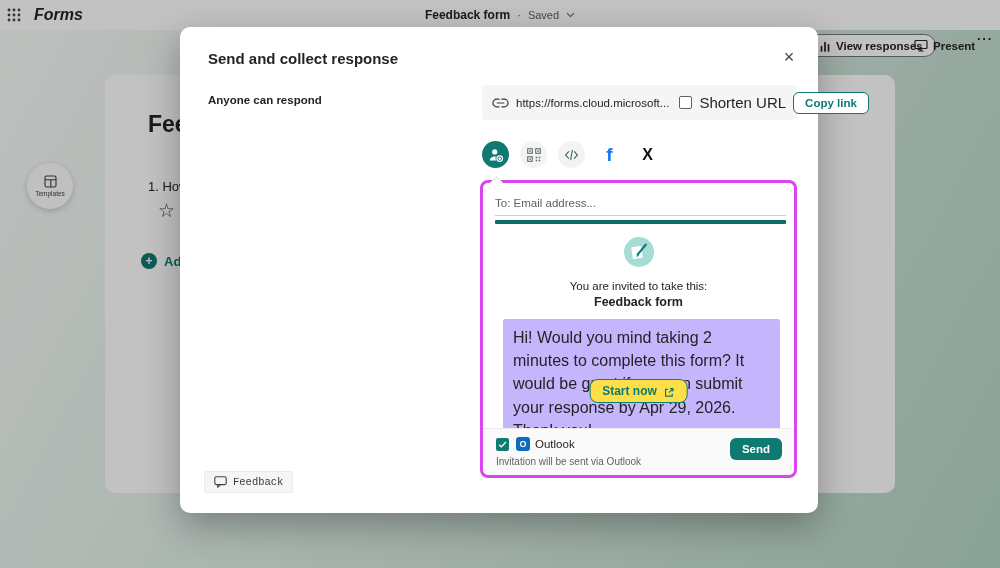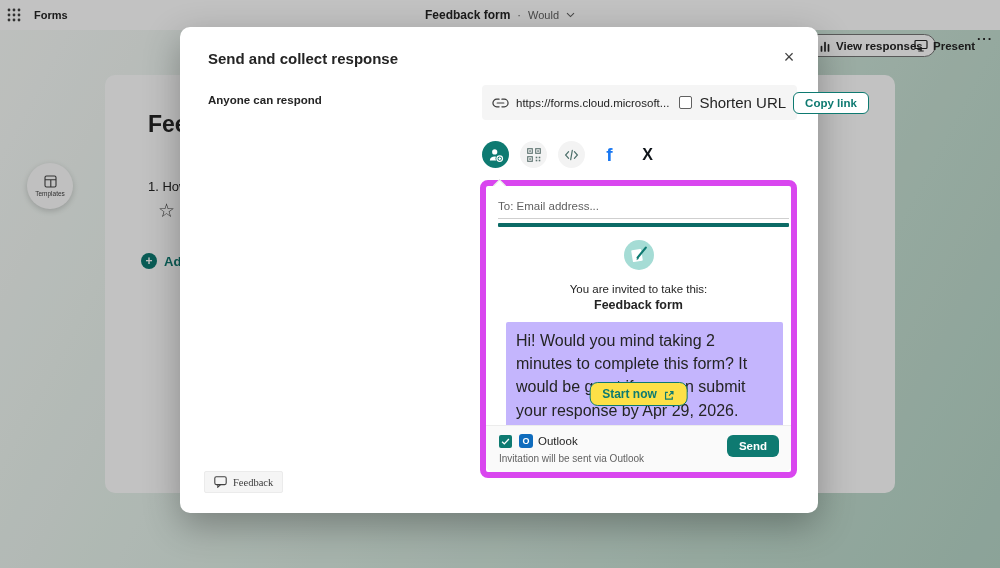--- a/index.html
+++ b/index.html
@@ -5,21 +5,21 @@
   * { box-sizing: border-box; margin: 0; padding: 0; }
   html, body { width: 1000px; height: 568px; }
   body { font-family: "Liberation Sans", sans-serif; color: #242424; }
   .page { position: relative; width: 1000px; height: 568px; overflow: hidden;
           background: linear-gradient(118deg, #fafcfa 0%, #e2f0e8 38%, #c4ded1 78%, #b7d6c8 100%); }
 
   
   .topbar { position: absolute; top: 0; left: 0; width: 100%; height: 30px; background: #fff;
             display: flex; align-items: center; z-index: 1; }
   .tb-left { display: flex; align-items: center; gap: 13px; padding-left: 7px; }
-  .app-name { font-size: 11px; font-weight: 700; }
+  .app-name { font-size: 16px; font-weight: 700; font-style: italic; }
   .tb-center { position: absolute; left: 0; right: 0; display: flex; align-items: center;
                justify-content: center; gap: 7px; pointer-events: none; }
   .doc-title { font-size: 12px; font-weight: 600; }
   .dot-sep { color: #616161; font-size: 11px; }
   .save-status { color: #616161; font-size: 11px; }
   .tb-right { margin-left: auto; display: flex; align-items: center; gap: 14px; padding-right: 10px; }
   .buy { display: flex; align-items: center; gap: 6px; font-size: 12px; }
   .help { font-size: 13px; color: #242424; }
   .avatar { width: 21px; height: 21px; border-radius: 50%; border: 1.2px solid #4a4a4a;
             background: #fff; display: flex; align-items: center; justify-content: center;
@@ -71,21 +71,21 @@
 
   .share-row { position: absolute; left: 302px; top: 114px; display: flex; align-items: center; gap: 11px; }
   .share-circle { width: 27px; height: 27px; border-radius: 50%; display: flex; align-items: center;
                   justify-content: center; cursor: pointer; }
   .share-selected { background: #0e7a71; }
   .share-plain { background: #f3f3f3; }
   .fb-glyph { font-size: 19px; font-weight: 700; color: #1877f2; line-height: 1; }
   .x-glyph { font-size: 16px; font-weight: 800; color: #0f1419; line-height: 1; }
 
   .email-panel { position: absolute; left: 300px; top: 153px; width: 317px; height: 298px;
-                 border: 6px solid #d946ef; border-radius: 8px; background: #fff; }
+                 border: 3px solid #d946ef; border-radius: 8px; background: #fff; }
   .panel-notch { position: absolute; left: 9px; top: -5px; width: 9px; height: 9px; background: #fff;
                  border-left: 1px solid #e0e0e0; border-top: 1px solid #e0e0e0; transform: rotate(45deg); }
   .to-input { position: absolute; left: 12px; top: 10px; width: 291px; border: none;
               border-bottom: 1px solid #cfcfcf; padding: 4px 0 6px 0; font-size: 11.5px;
               font-family: "Liberation Sans", sans-serif; color: #616161; background: transparent; outline: none; }
   .to-input::placeholder { color: #616161; opacity: 1; }
   .teal-bar { position: absolute; left: 12px; top: 37px; width: 291px; height: 4px; background: #0c6b66; border-radius: 1px; }
   .pencil-circle { position: absolute; left: 50%; top: 54px; margin-left: -15px; width: 30px; height: 30px;
                    border-radius: 50%; background: #a5dcd5; }
   .invite-line { position: absolute; top: 97px; left: 0; width: 100%; text-align: center; font-size: 11.5px; }
@@ -104,21 +104,21 @@
                   border-radius: 3px; color: #fff; font-size: 9px; font-weight: 700;
                   display: flex; align-items: center; justify-content: center; }
   .outlook-label { position: absolute; left: 52px; top: 9px; font-size: 11.5px; }
   .outlook-note { position: absolute; left: 13px; top: 27px; font-size: 10px; color: #616161; white-space: nowrap; }
   .send-btn { position: absolute; right: 12px; top: 9px; padding: 5px 12px; background: #0e7a71;
               border: none; border-radius: 6px; color: #fff; font-size: 11.5px; font-weight: 700;
               cursor: pointer; font-family: "Liberation Sans", sans-serif; }
 
   .feedback-btn { position: absolute; left: 24px; top: 444px; display: inline-flex; align-items: center;
                   gap: 6px; padding: 4px 9px; background: #f5f5f5; border: 1px solid #ebebeb; border-radius: 2px;
-                  font-size: 10.5px; color: #3b3b3b; cursor: pointer; font-family: Liberation Serif, serif; }
+                  font-size: 10.5px; color: #3b3b3b; cursor: pointer; font-family: Liberation Mono, monospace; }
 
   svg { display: block; }
 </style>
 </head>
 <body>
 
 <div class="page">
 
   <div class="topbar">
     <div class="tb-left">
@@ -135,21 +135,21 @@
               <circle cx="7" cy="12" r="1.4"></circle>
               <circle cx="12" cy="12" r="1.4"></circle>
           </g>
         </svg>
       </span>
       <span class="app-name">Forms</span>
     </div>
     <div class="tb-center">
       <span class="doc-title">Feedback form</span>
       <span class="dot-sep">·</span>
-      <span class="save-status">Would</span>
+      <span class="save-status">Saved</span>
       <span>
         <svg width="9" height="6" viewBox="0 0 9 6">
             <path d="M1 1.2 L4.5 4.6 L8 1.2" fill="none" stroke="#616161" stroke-width="1.1"></path>
           </svg>
       </span>
     </div>
   </div>
 
   <div class="editor-panel">
     <div class="form-title">Feedback form</div>

